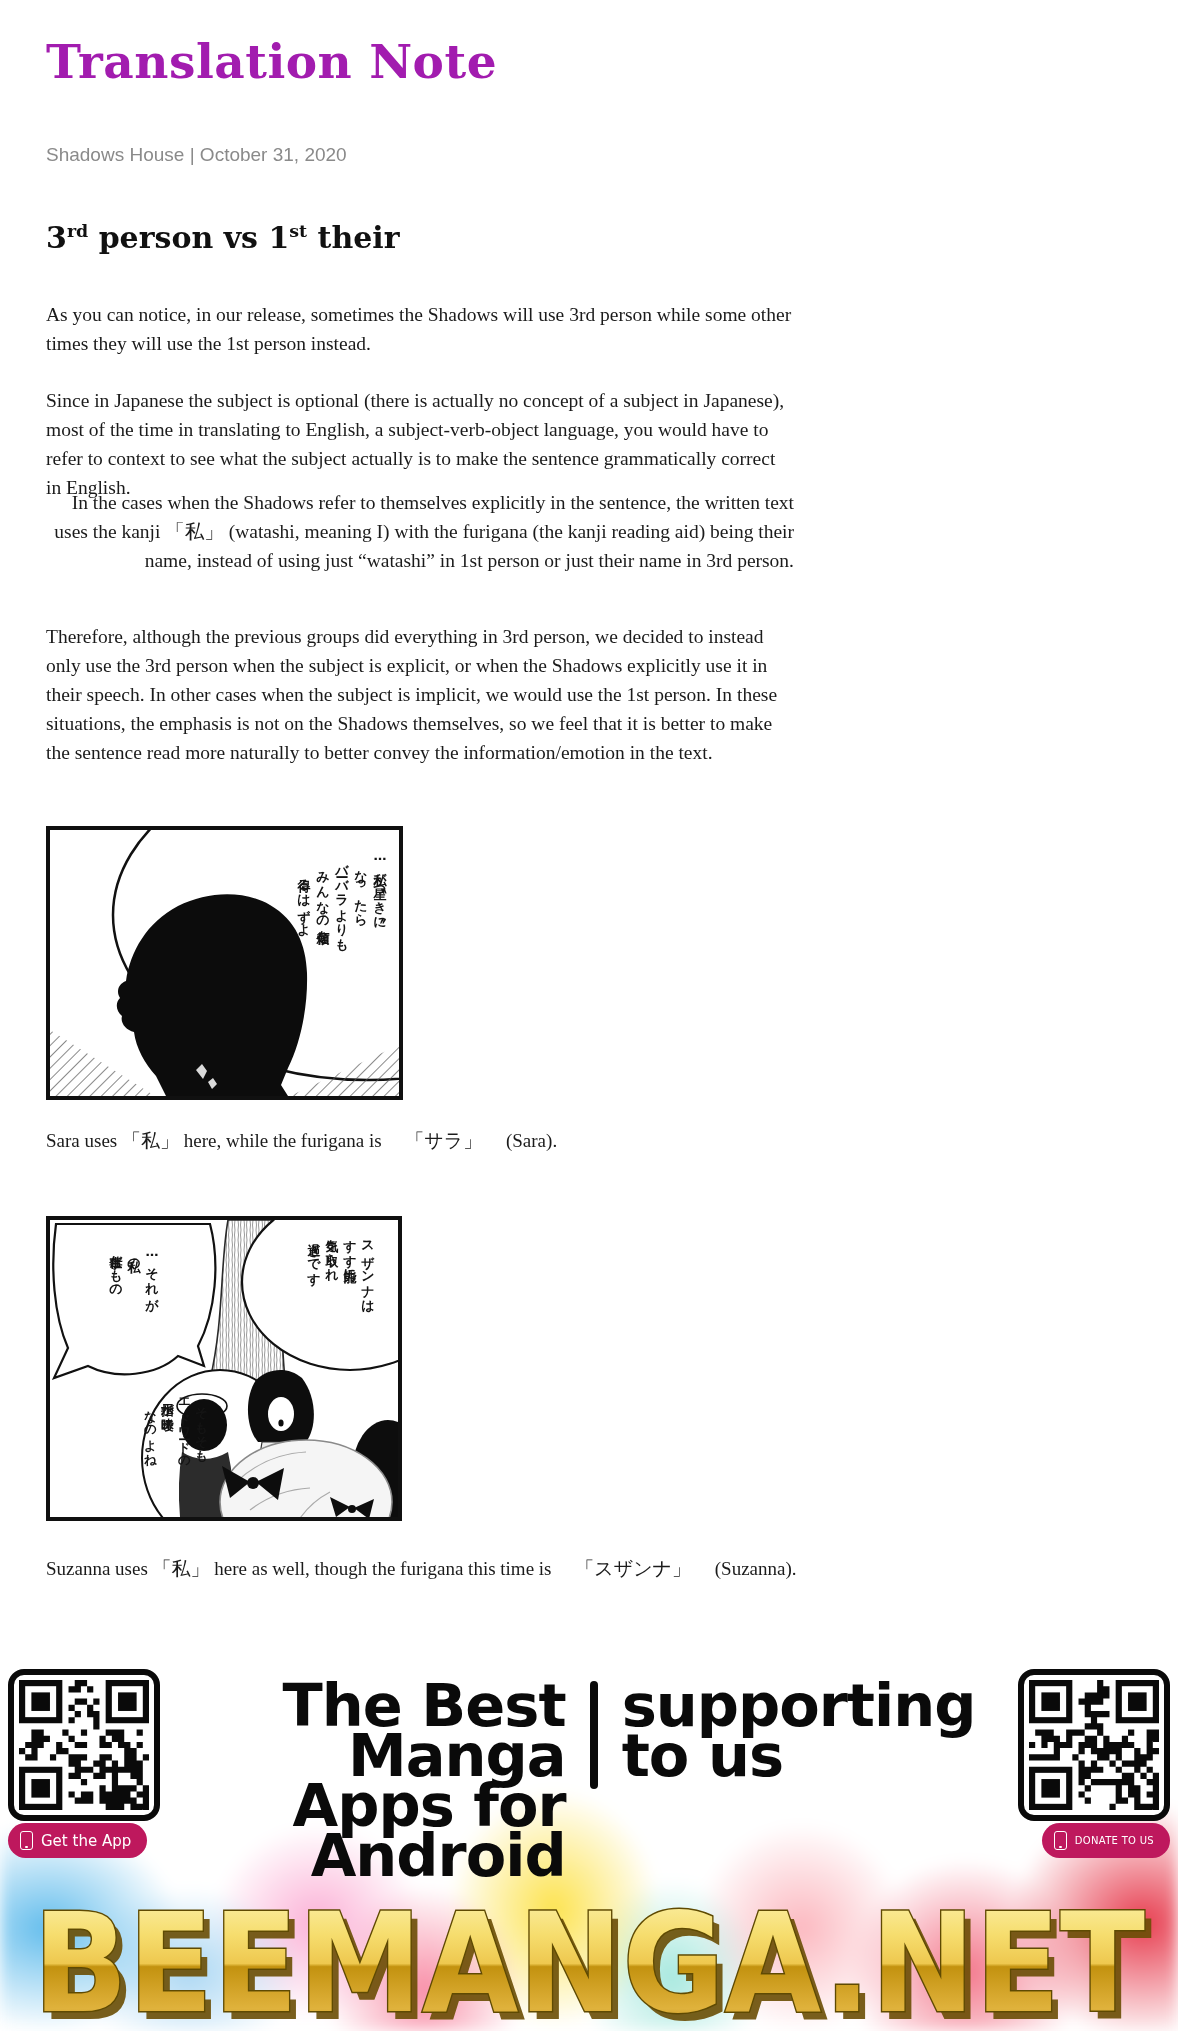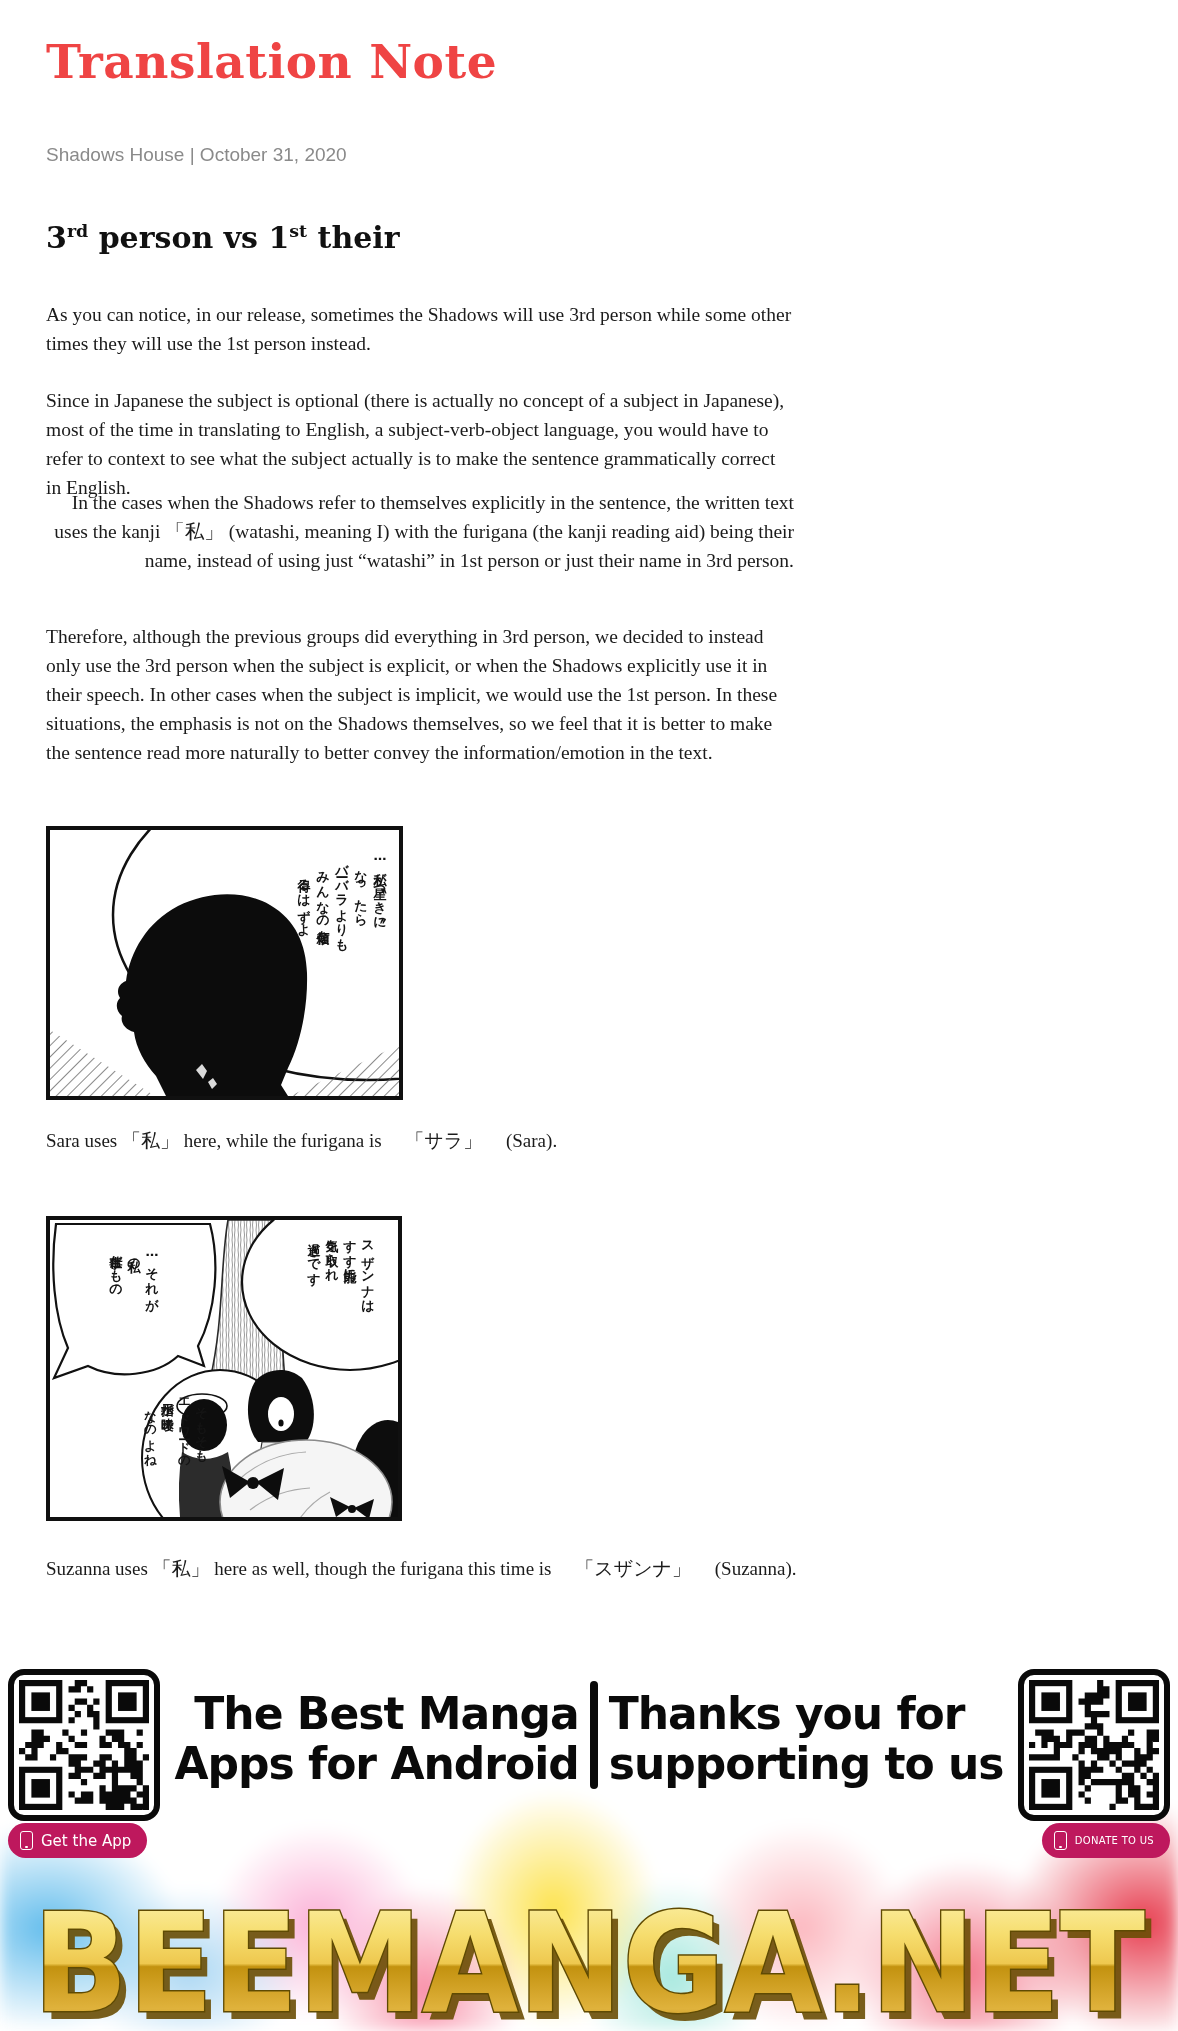--- a/index.html
+++ b/index.html
@@ -1,21 +1,21 @@
 <!DOCTYPE html>
 <html><head>
 <meta charset="utf-8">
 <style>
   html,body{margin:0;padding:0;background:#ffffff;}
   .page{position:relative;width:1178px;height:2031px;background:#fff;overflow:hidden;
         font-family:"Liberation Serif",serif;color:#1b1b1b;}
   
   .abs{position:absolute;left:46px;}
   h1.title{top:34px;margin:0;font-family:"DejaVu Serif",serif;font-weight:700;
-           font-size:47px;letter-spacing:.5px;color:#ef4444;}
+           font-size:47px;letter-spacing:.5px;color:#a21caf;}
   .subtitle{top:144px;font-family:Liberation Sans, sans-serif;font-size:19px;color:#8a8a8a;}
   h2.heading{top:220px;margin:0;font-family:"DejaVu Serif",serif;font-weight:700;
              font-size:30px;color:#111;}
   h2.heading sup{font-size:58%;vertical-align:super;line-height:0;}
   p.body{margin:0;width:748px;font-size:19.5px;line-height:29px;}
   .p1{top:300px;} .p2{top:386px;} .p3{top:488px;text-align:right;} .p4{top:622px;}
   .caption{font-size:19px;}
   .cap1{top:1128px;} .cap2{top:1556px;}
   
   .panel{background:#fff;border:4px solid #101010;box-sizing:border-box;}
@@ -36,23 +36,23 @@
       radial-gradient(ellipse 130px 140px at 57% 80%, rgba(120,220,205,.65), rgba(120,220,205,0) 70%),
       radial-gradient(ellipse 150px 150px at 68% 62%, rgba(250,160,170,.75), rgba(250,160,170,0) 70%),
       radial-gradient(ellipse 170px 160px at 82% 78%, rgba(240,85,110,.8), rgba(240,85,110,0) 70%),
       radial-gradient(ellipse 190px 170px at 97% 60%, rgba(228,40,60,.9), rgba(228,40,60,0) 70%),
       #ffffff;}
   .qr-frame{position:absolute;top:14px;width:152px;height:152px;background:#fff;
             border:6px solid #0a0a0a;border-radius:16px;box-sizing:border-box;padding:5px;}
   .qr-left{left:8px;} .qr-right{right:8px;}
   .qr-frame svg{width:100%;height:100%;}
   .headline{position:absolute;left:168px;right:168px;top:26px;display:flex;
-            align-items:flex-end;justify-content:center;gap:11px;
+            align-items:flex-start;justify-content:center;gap:24px;
             font-family:"DejaVu Sans",sans-serif;font-weight:bold;color:#0a0a0a;
-            font-size:44px;line-height:50px;letter-spacing:-1px;}
+            font-size:59px;line-height:50px;letter-spacing:-1px;}
   .headline .col-l{text-align:right;}
   .headline .col-r{text-align:left;}
   .headline .divider{width:8px;height:108px;background:#0a0a0a;border-radius:5px;flex:none;}
   .pill{position:absolute;top:168px;display:inline-flex;align-items:center;gap:8px;
         background:#be185d;color:#fff;border-radius:999px;padding:8px 16px 8px 12px;
         font-family:"DejaVu Sans",sans-serif;border:none;cursor:pointer;}
   .pill-left{left:8px;font-size:15px;}
   .pill-right{right:8px;font-size:10px;letter-spacing:.3px;}
   .phone-ico{display:inline-block;width:11px;height:17px;border:1.6px solid #fff;
              border-radius:3px;position:relative;flex:none;}
@@ -190,21 +190,20 @@
         </svg>
     </div>
 
     <div class="headline">
       <div class="col-l">
         <div>The Best Manga</div>
         <div>Apps for Android</div>
       </div>
       <div class="divider"></div>
       <div class="col-r">
-        <div>Thanks you for</div>
         <div>supporting to us</div>
       </div>
     </div>
 
     <button class="pill pill-left">
       <span class="phone-ico"></span>
       <span>Get the App</span>
     </button>
     <button class="pill pill-right">
       <span class="phone-ico"></span>

